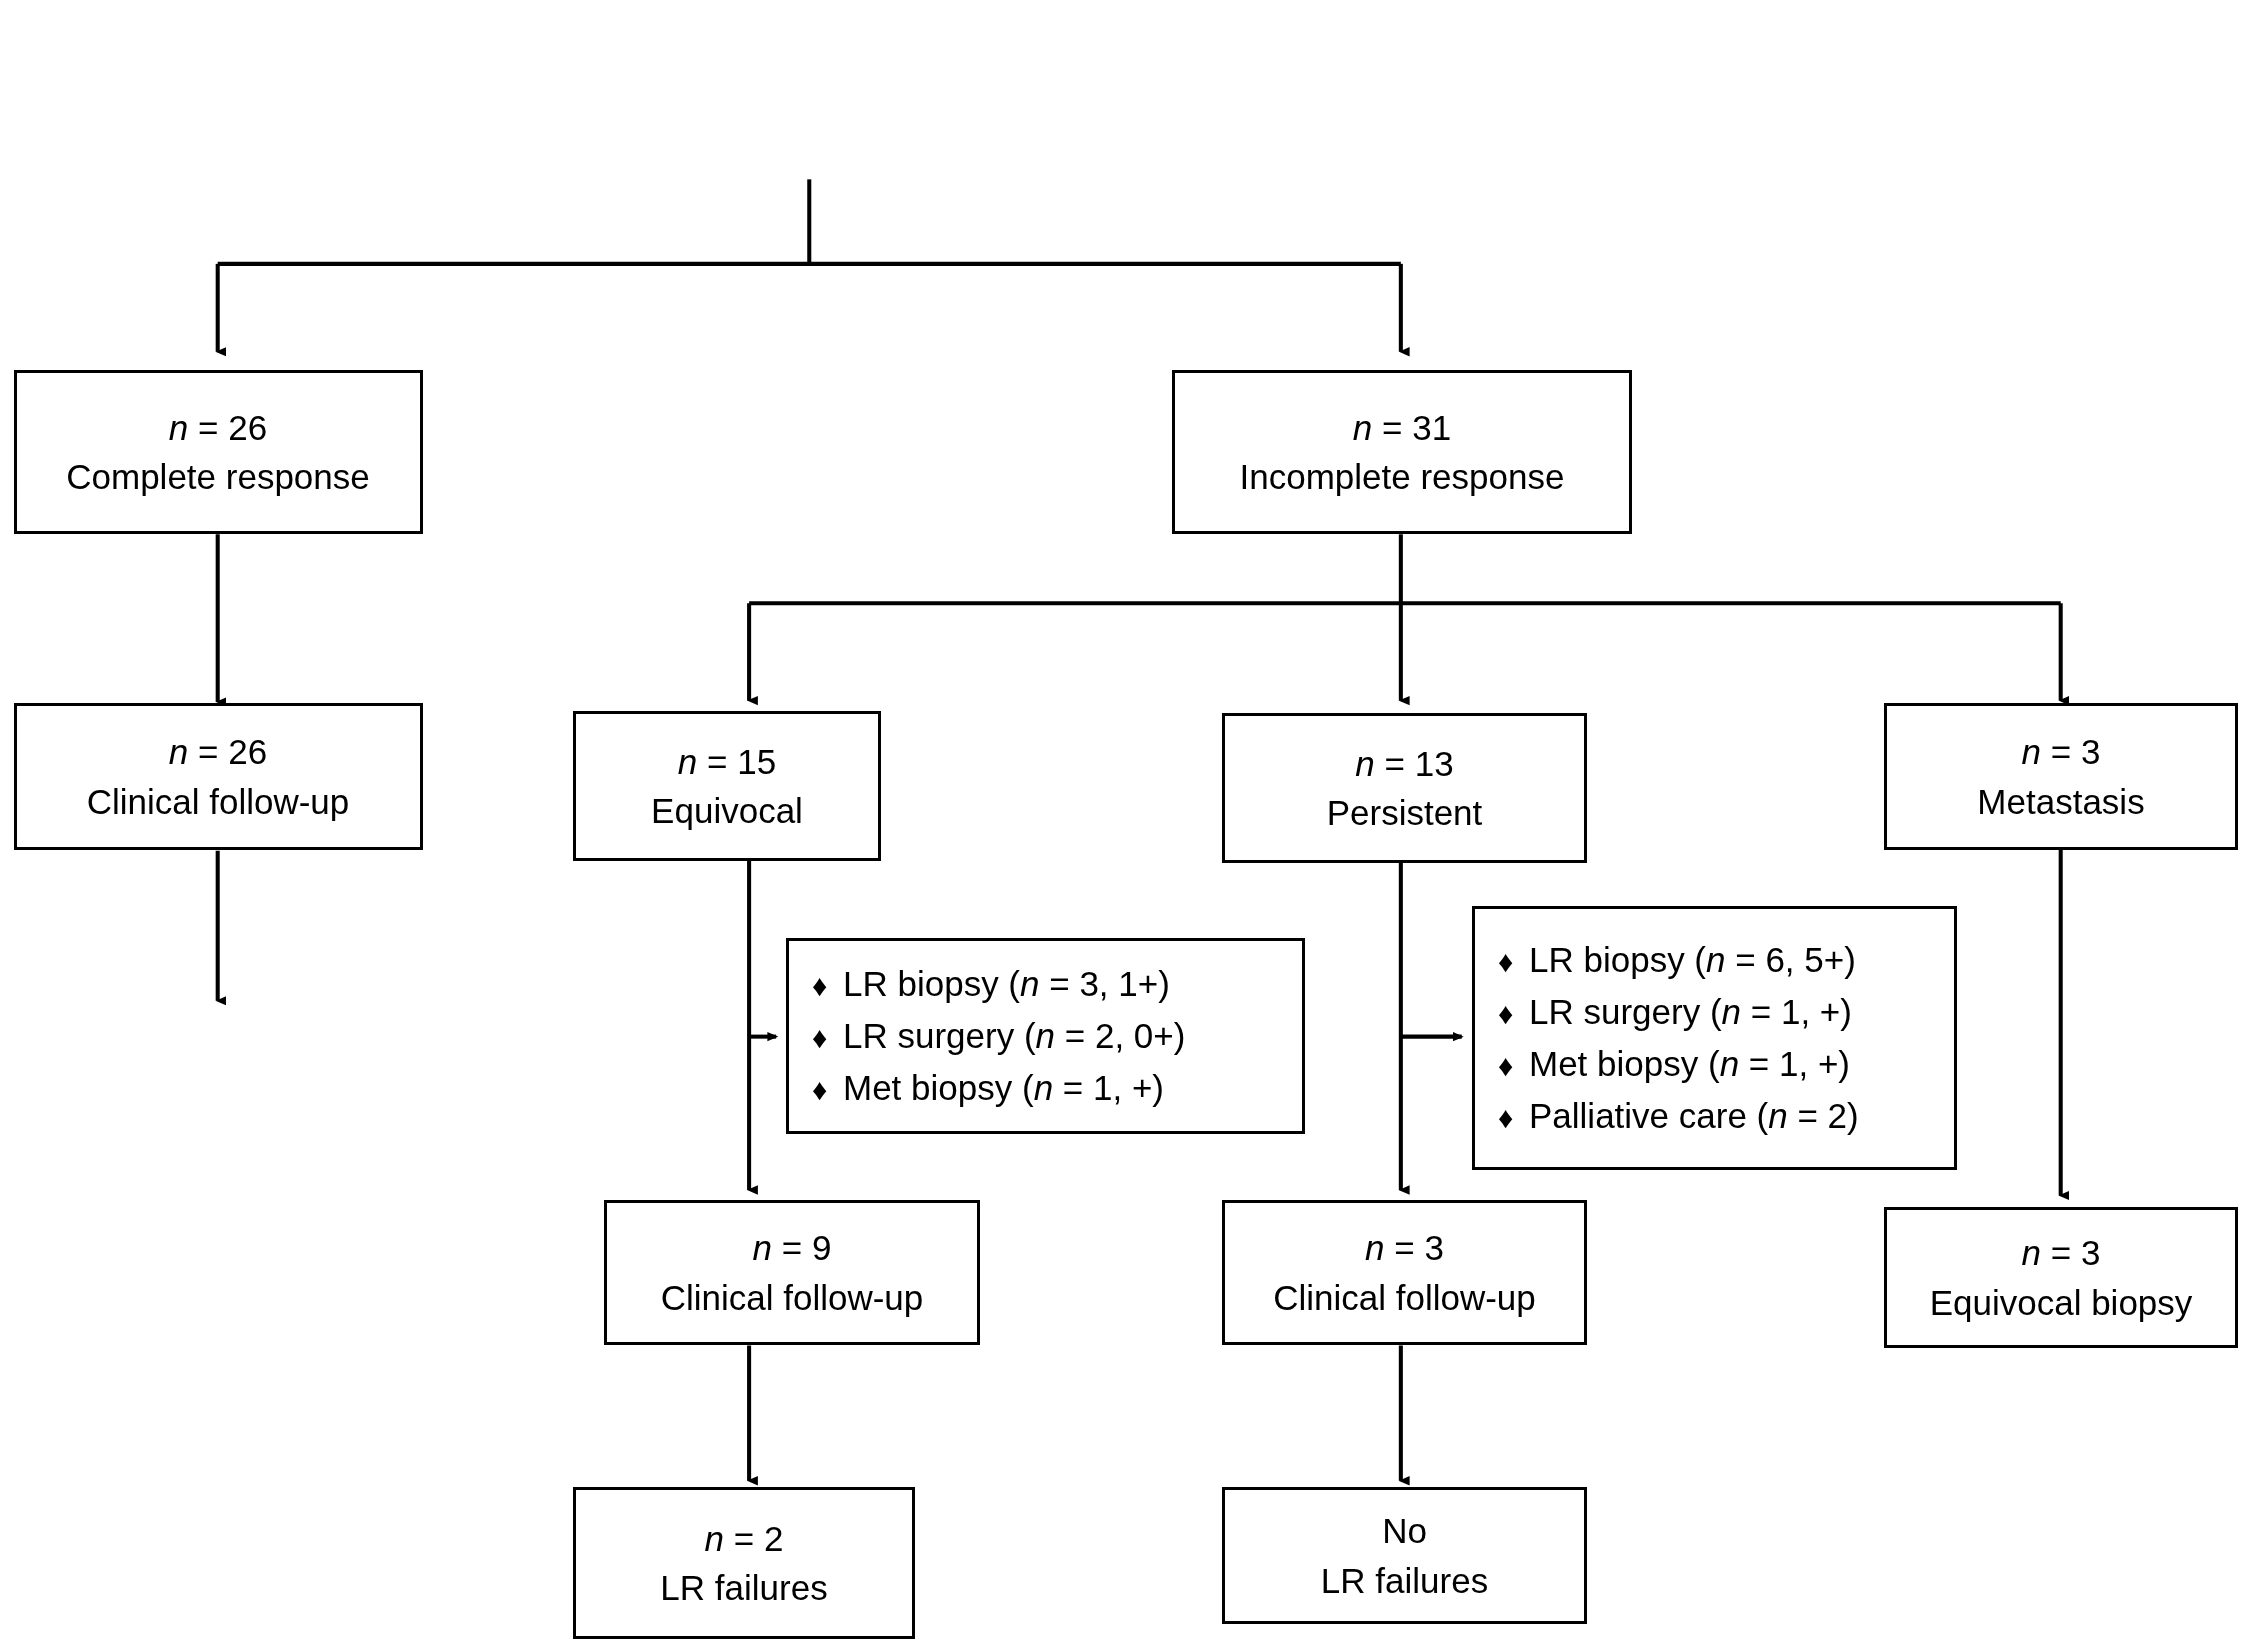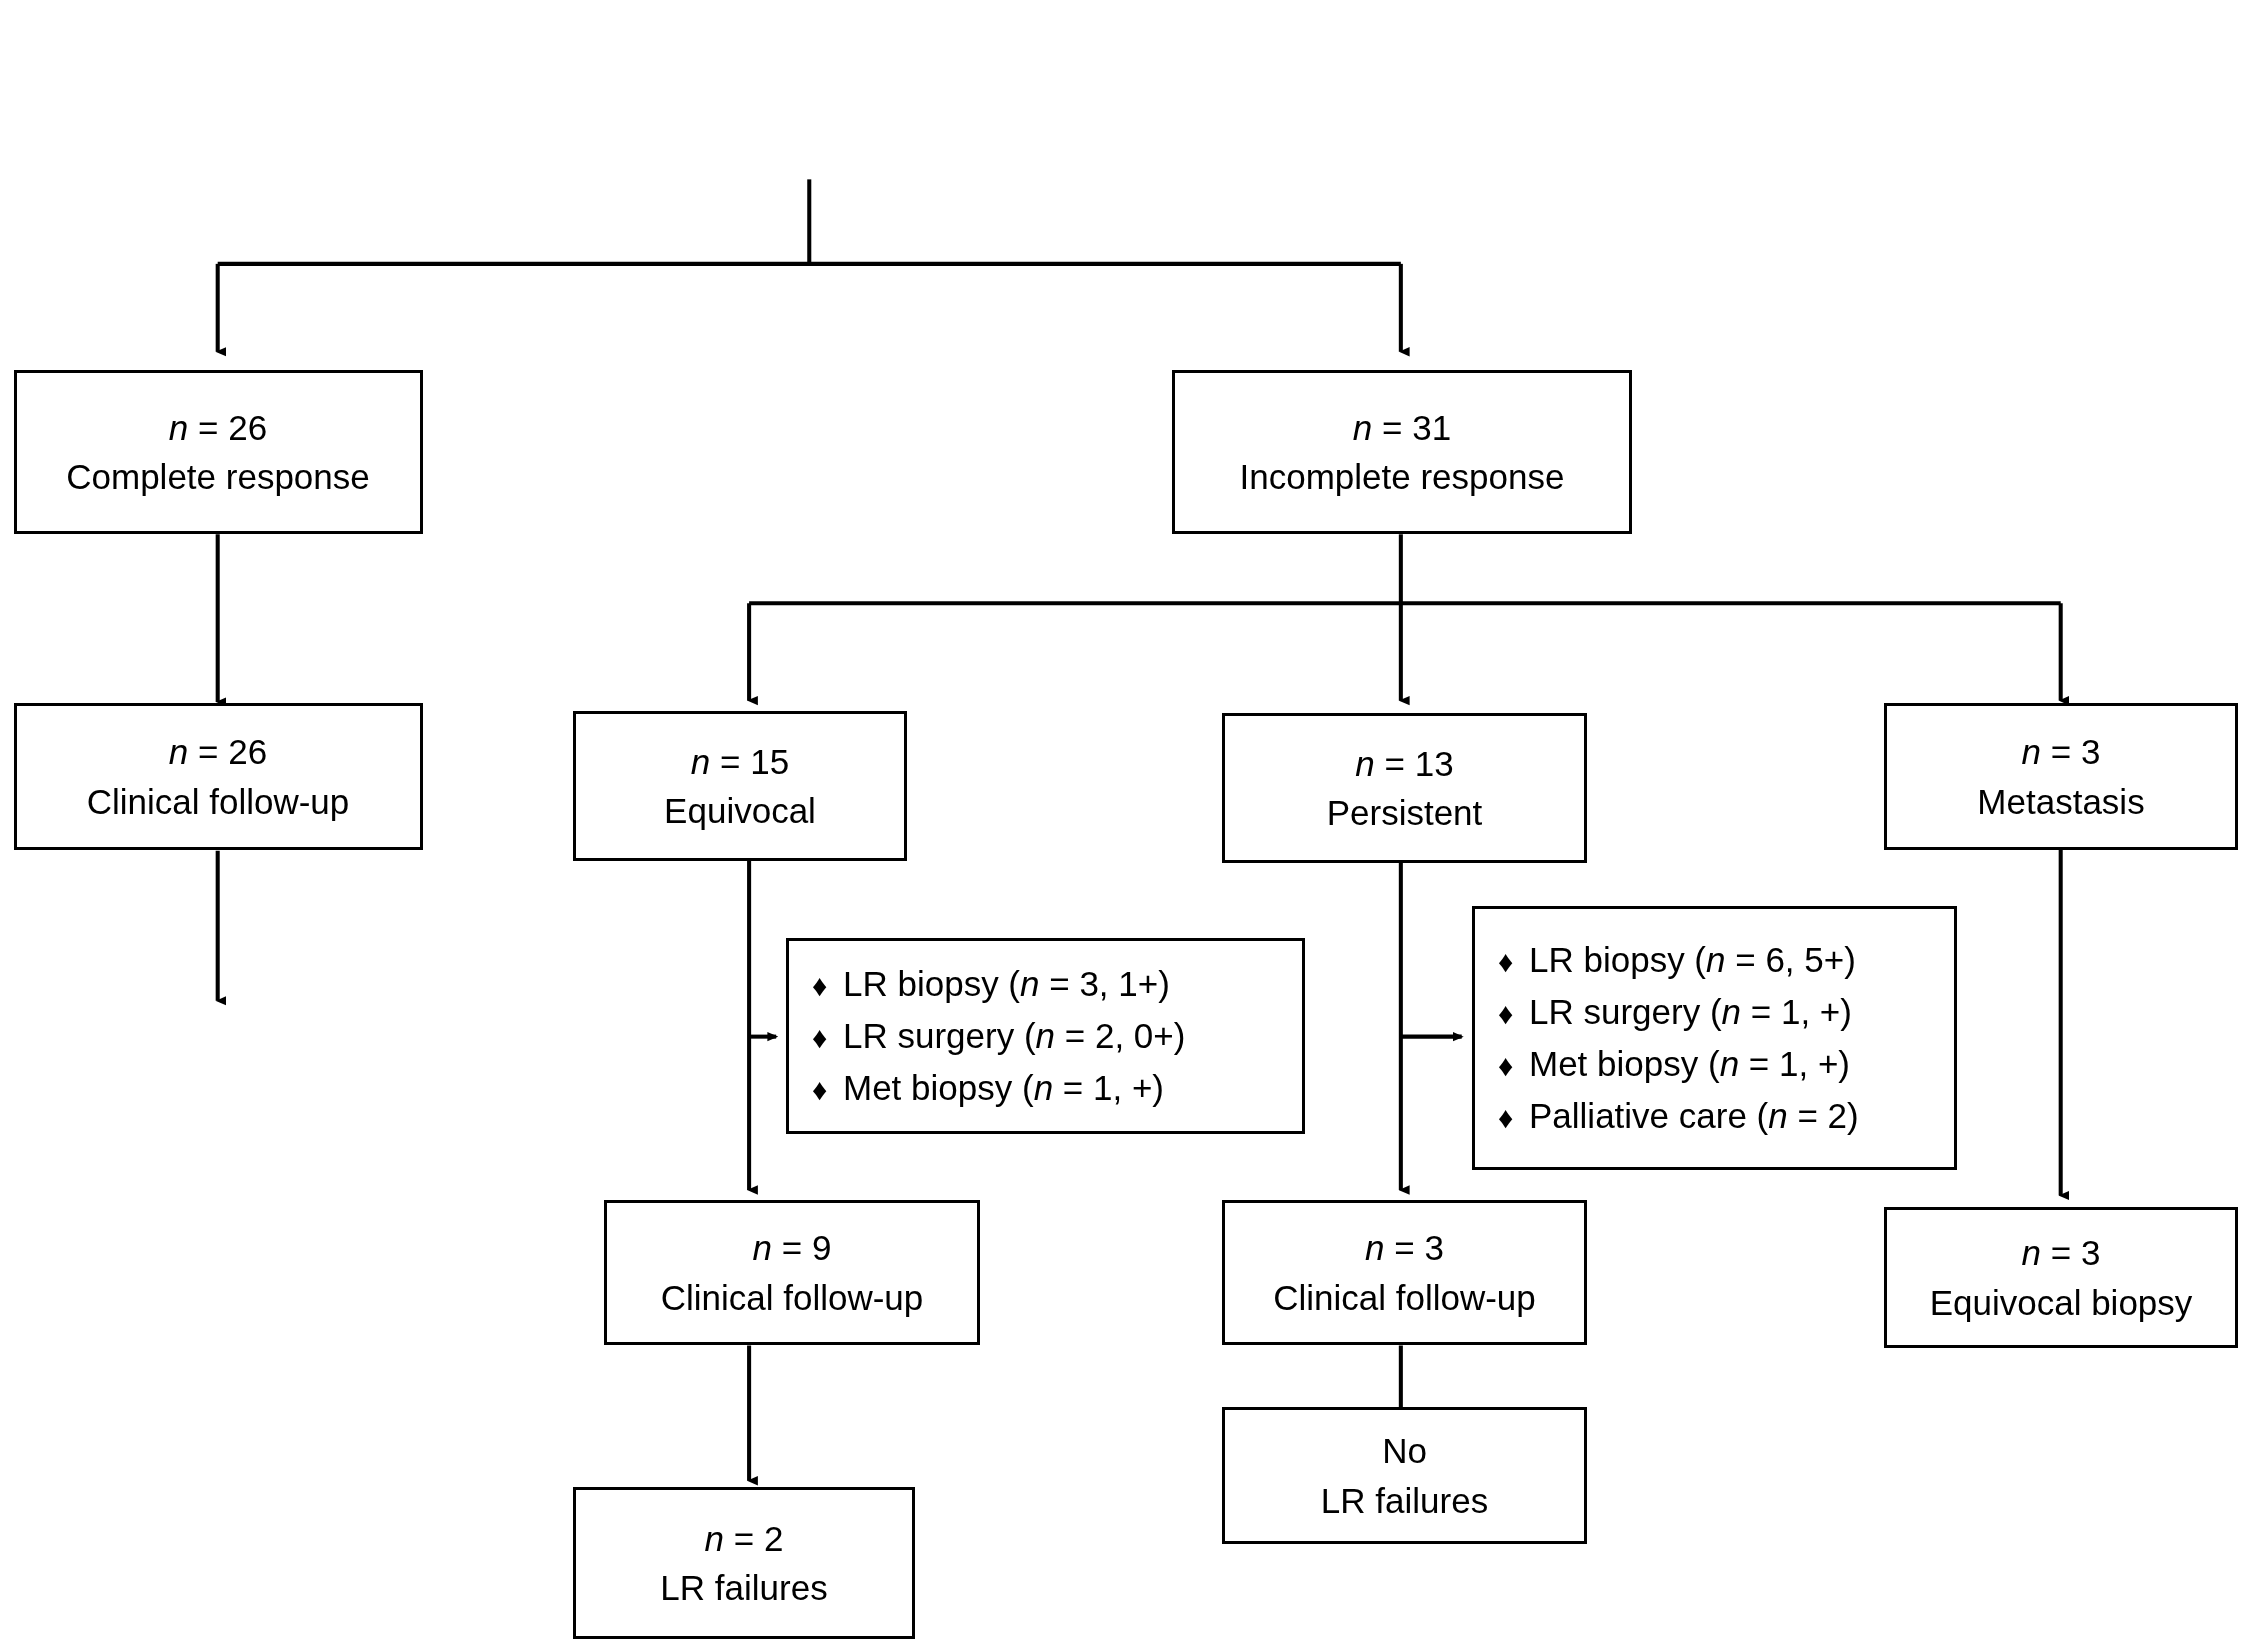--- a/index.html
+++ b/index.html
@@ -117,21 +117,21 @@
   <div class="node" style="left:1172px; top:370px; width:460px; height:164px;">
     <span class="ln num"><i class="it">n</i> = 31</span>
     <span class="ln">Incomplete response</span>
   </div>
 
   <div class="node" style="left:13.5px; top:703px; width:409px; height:147px;">
     <span class="ln num"><i class="it">n</i> = 26</span>
     <span class="ln">Clinical follow-up</span>
   </div>
 
-  <div class="node" style="left:573px; top:711px; width:334px; height:150px;">
+  <div class="node" style="left:573px; top:711px; width:308px; height:150px;">
     <span class="ln num"><i class="it">n</i> = 15</span>
     <span class="ln">Equivocal</span>
   </div>
 
   <div class="node" style="left:1222px; top:713px; width:365px; height:150px;">
     <span class="ln num"><i class="it">n</i> = 13</span>
     <span class="ln">Persistent</span>
   </div>
 
   <div class="node" style="left:1884px; top:703px; width:354px; height:147px;">
@@ -187,19 +187,19 @@
   <div class="node" style="left:1884px; top:1207px; width:354px; height:141px;">
     <span class="ln num"><i class="it">n</i> = 3</span>
     <span class="ln">Equivocal biopsy</span>
   </div>
 
   <div class="node" style="left:573px; top:1487px; width:342px; height:152px;">
     <span class="ln num"><i class="it">n</i> = 2</span>
     <span class="ln">LR failures</span>
   </div>
 
-  <div class="node" style="left:1222px; top:1407px; width:365px; height:137px;text-align:center;">
+  <div class="node" style="left:1222px; top:1487px; width:365px; height:137px;text-align:center;">
     <span class="ln num">No</span>
     <span class="ln">LR failures</span>
   </div>
 
 </div>
 
 
 </body></html>

